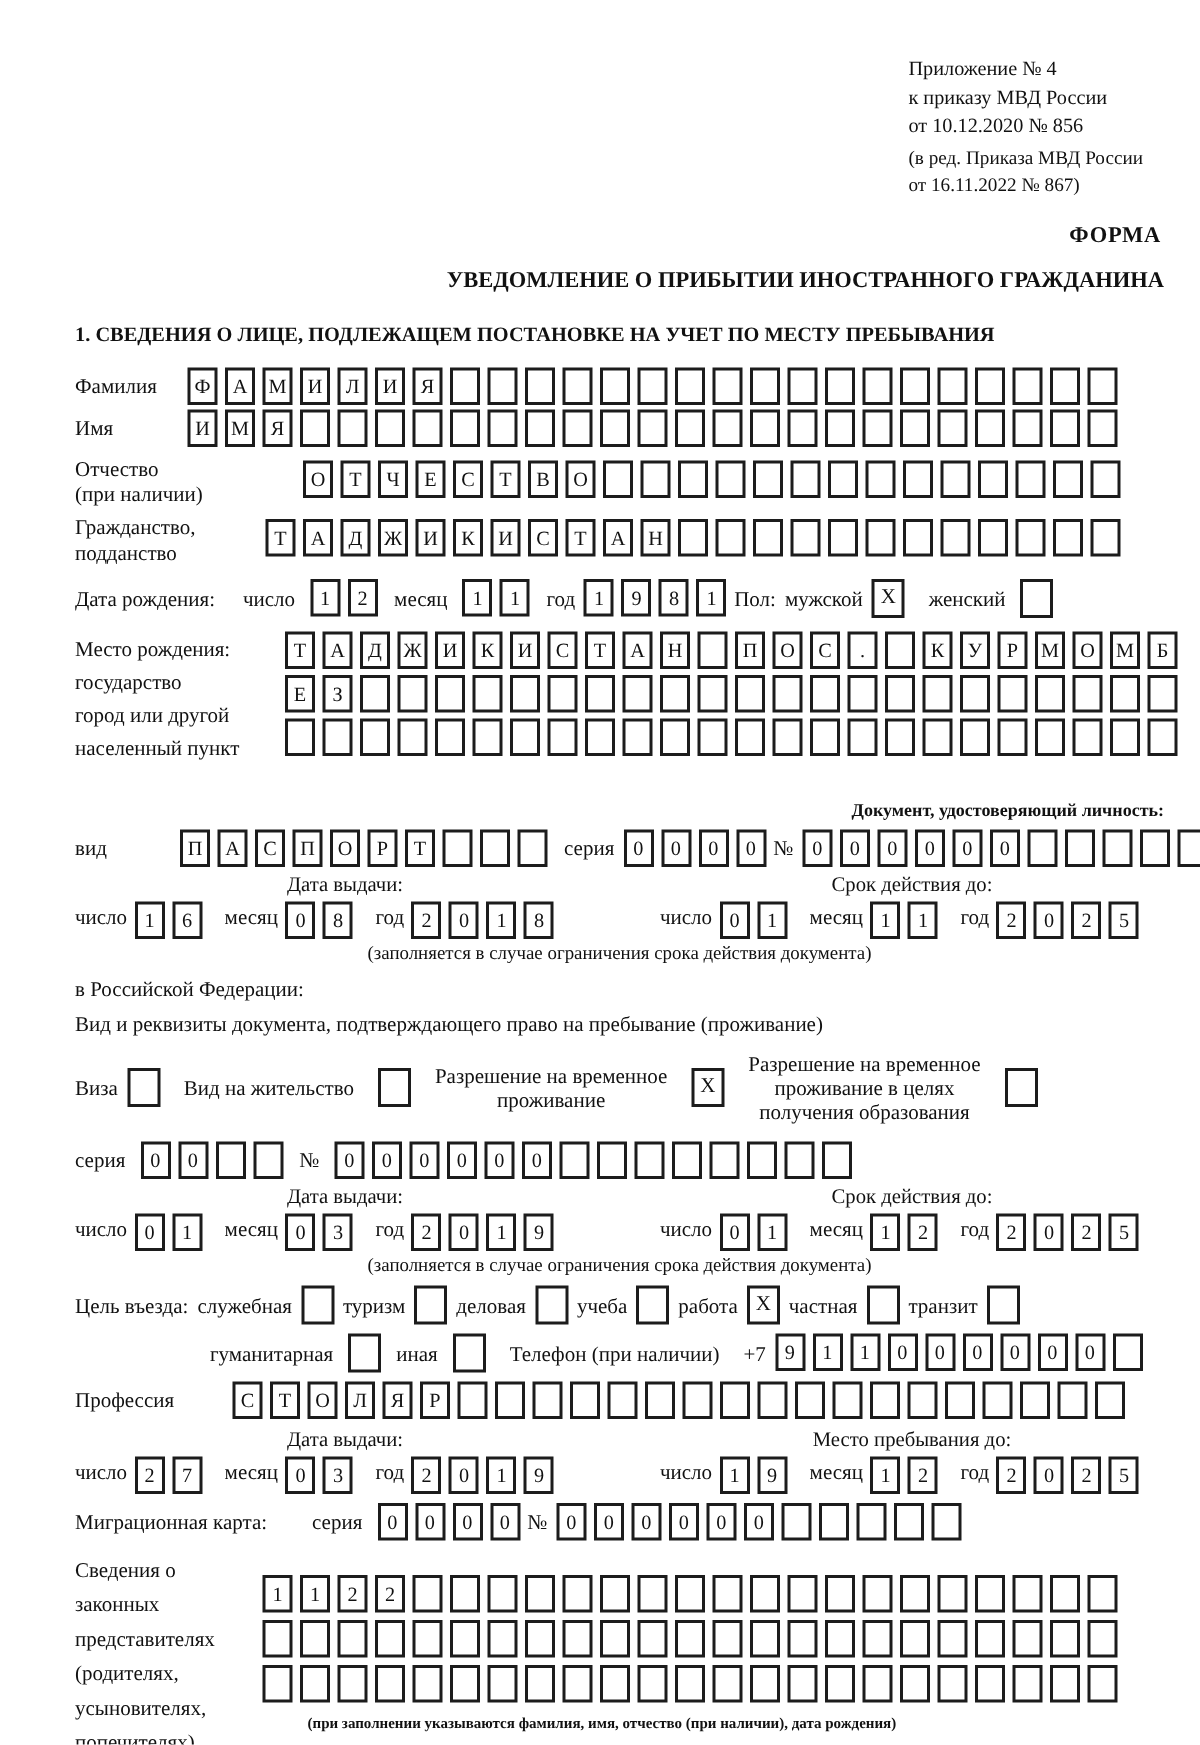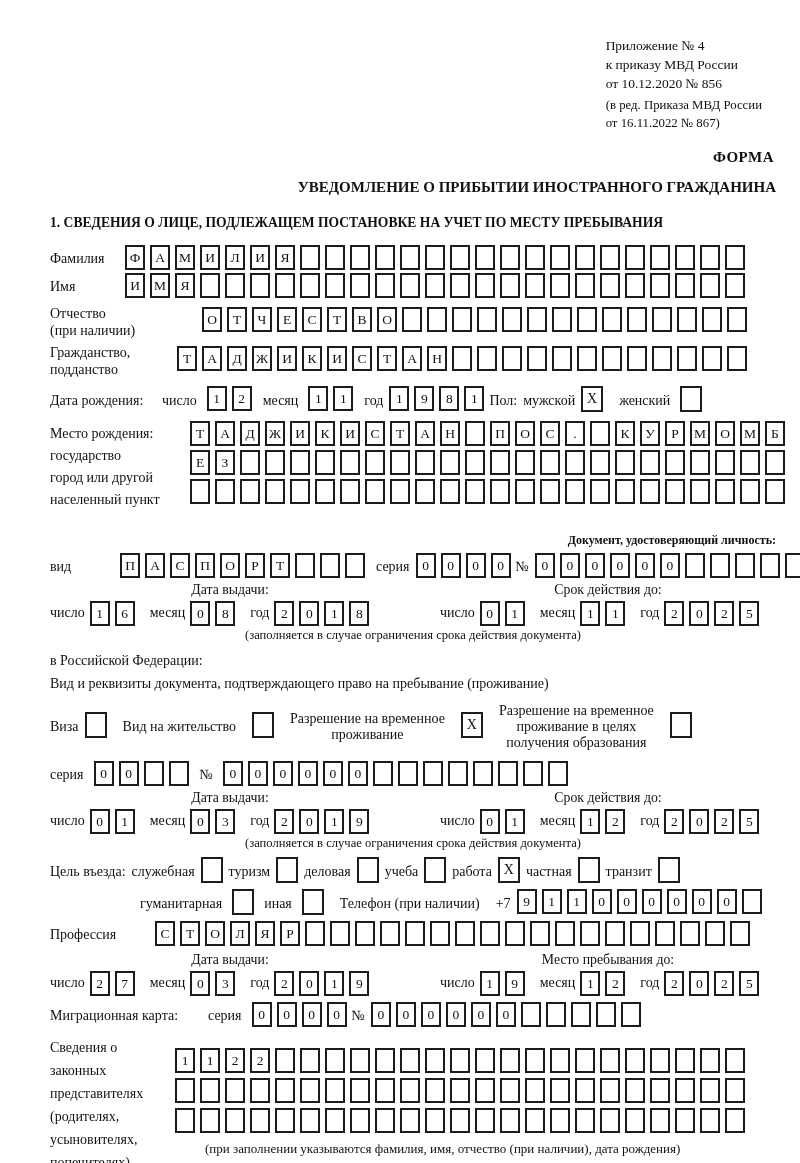--- a/index.html
+++ b/index.html
@@ -43,21 +43,21 @@
   .dcol-r{flex:1 1 auto;padding-left:30px;}
   .dhead{text-align:center;font-size:13.8px;margin-bottom:3px;}
   .drow{display:flex;align-items:flex-start;}
   .drow .w{padding-right:5px;}
   .drow .boxes{margin-right:10px;}
   .note-right{text-align:center;font-size:12.6px;margin:2px 0 6px;}
   .intro{line-height:1.65;margin:4px 0 2px;}
   .opt-text{text-align:center;line-height:16px;padding-top:4px;flex:0 0 auto;}
   .kinds{display:flex;align-items:center;margin:4px 0 10px;}
   .purpose .label,.purpose .w{padding-top:4px;}
-  .rep-note{font-size:13px;margin:4px 0 0 138px;}
+  .rep-note{font-size:10px;margin:4px 0 0 138px;font-weight:bold;}
 </style>
 </head>
 <body>
 
 <div class="annex-wrap">
   <div class="annex">
     <div>Приложение № 4</div>
     <div>к приказу МВД России</div>
     <div>от 10.12.2020 № 856</div>
     <div class="amend">

